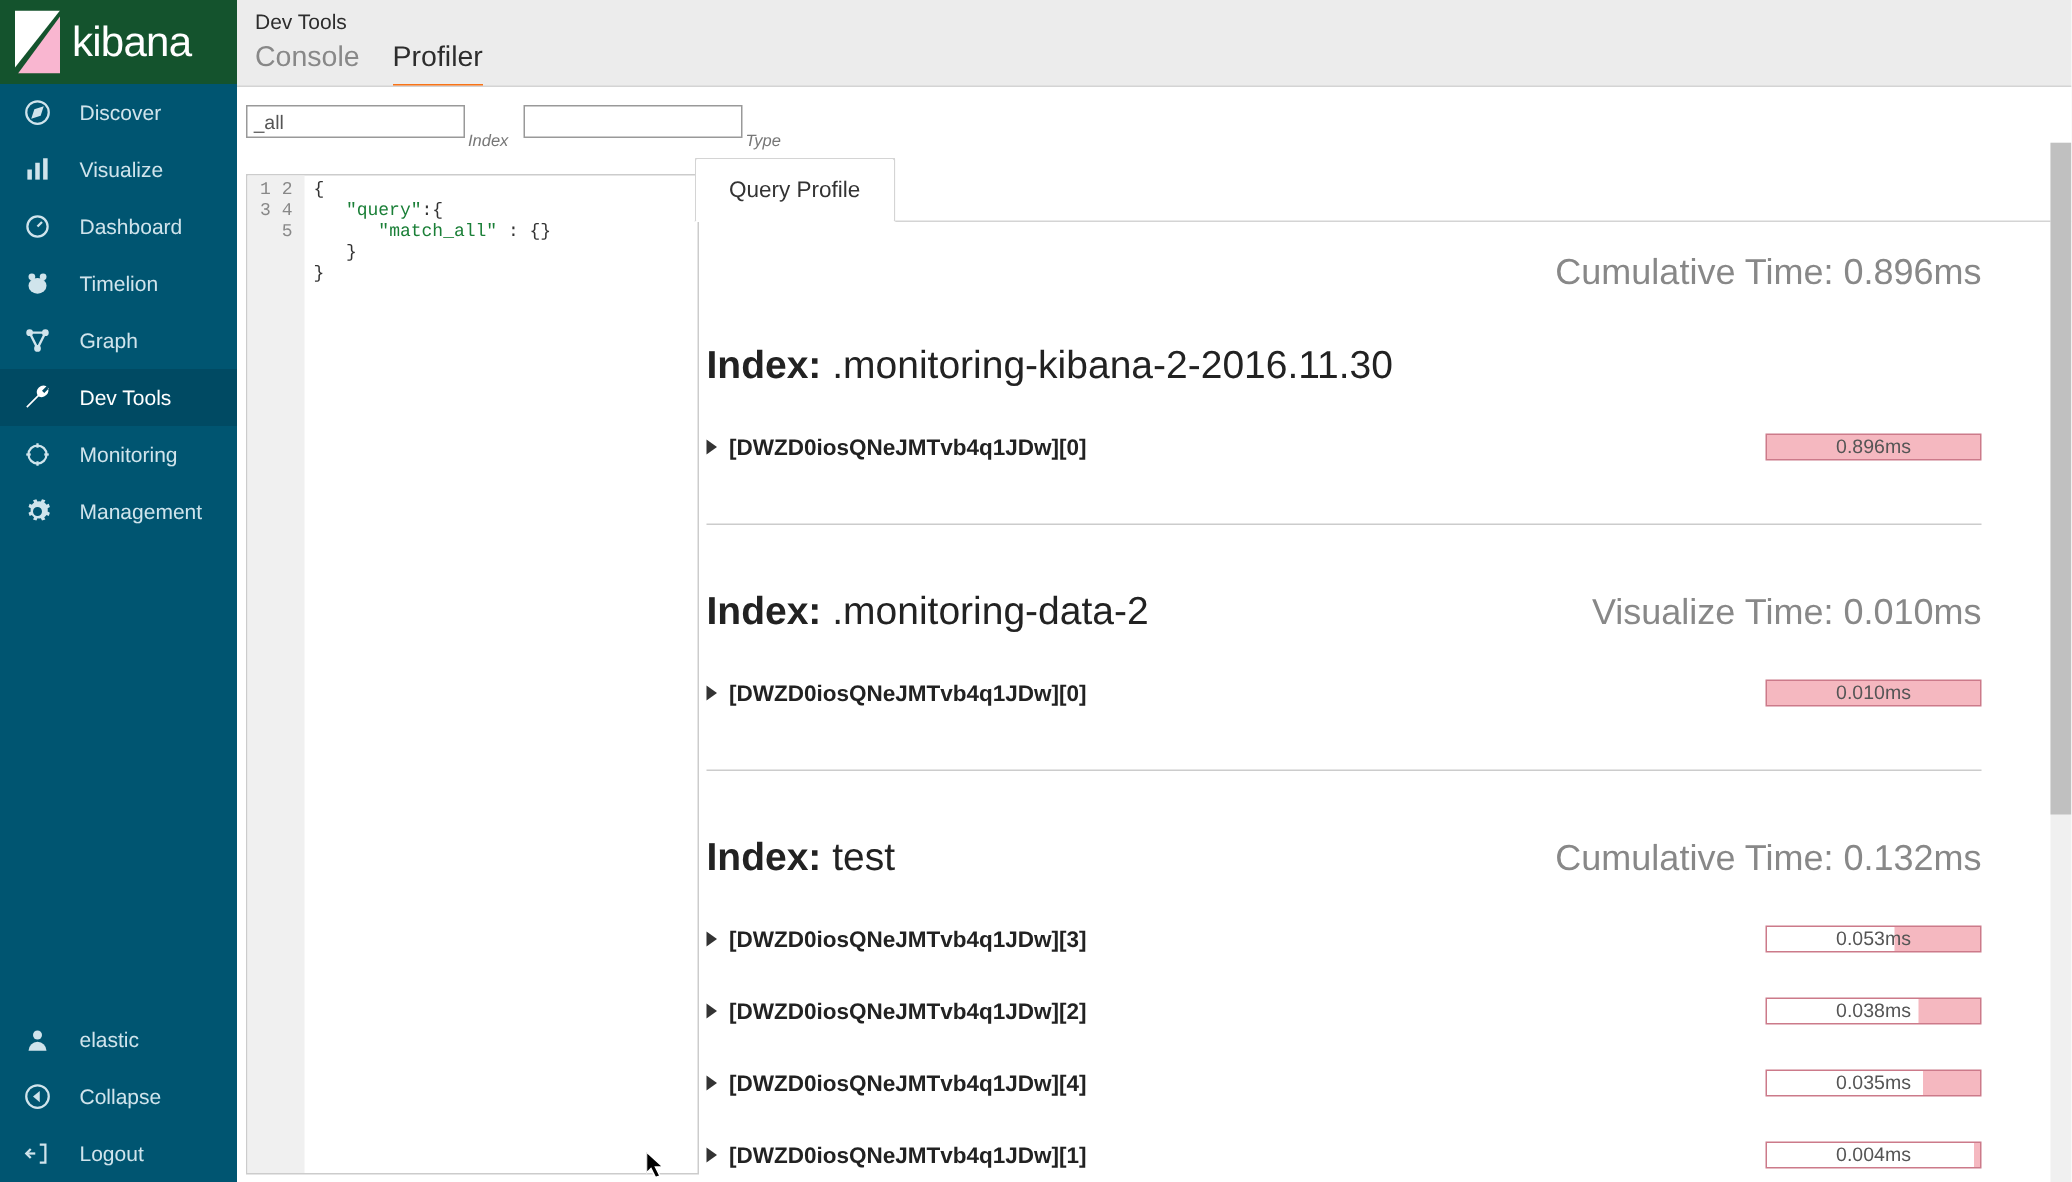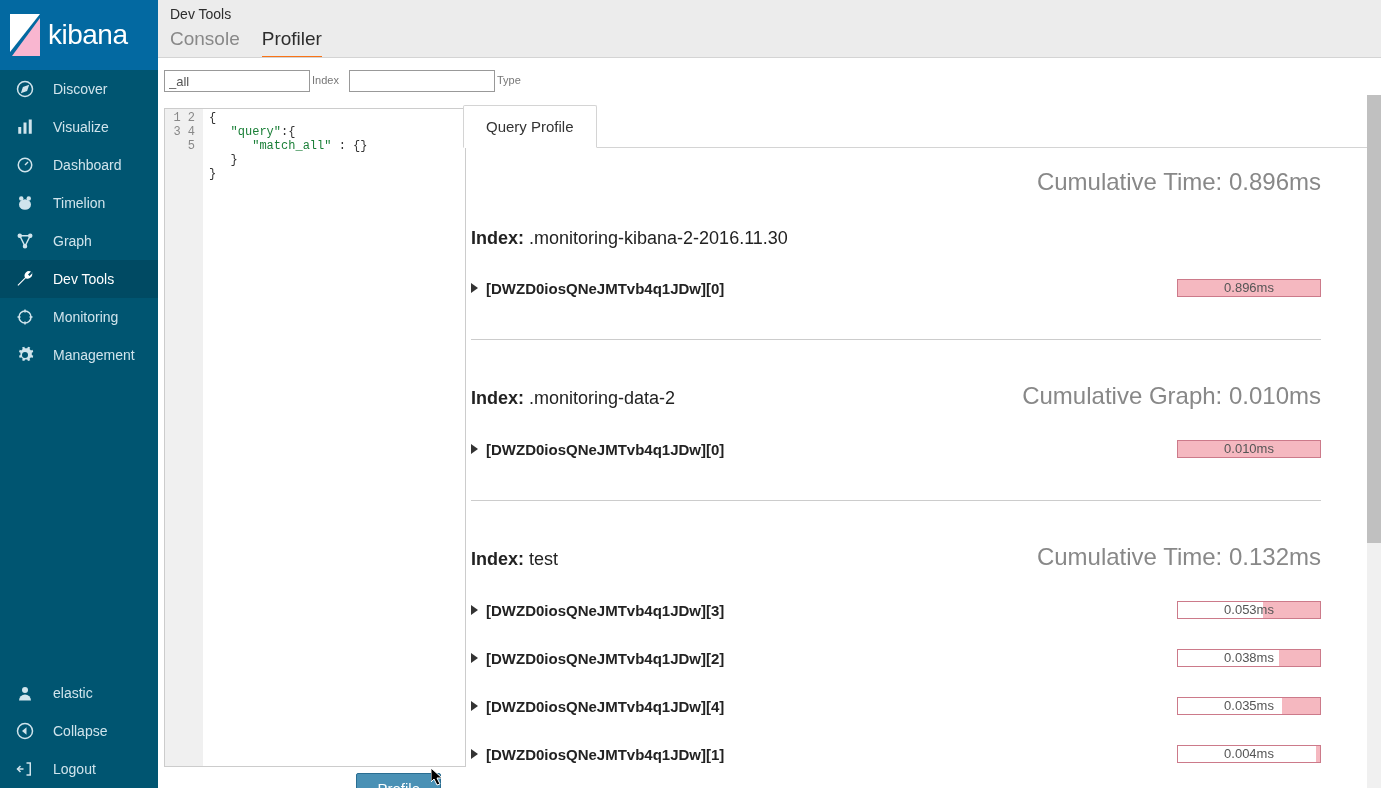--- a/index.html
+++ b/index.html
@@ -1,58 +1,58 @@
 <!DOCTYPE html>
 <html><head>
 <meta charset="utf-8">
 <style>
 * { box-sizing: border-box; margin: 0; padding: 0; }
 body { font-family: -apple-system, BlinkMacSystemFont, "Segoe UI", Helvetica, Arial, sans-serif; background: #f5f5f5; overflow: hidden; width: 1381px; height: 788px; position: relative; }
 
 .sidebar { position: absolute; left: 0; top: 0; width: 158px; height: 788px; background: #005571; color: #fff; }
-.logo-bar { height: 70px; background: #0369a1; display: flex; align-items: center; padding-left: 10px; }
+.logo-bar { height: 56px; background: #14532d; display: flex; align-items: center; padding-left: 10px; }
 .logo-icon { width: 30px; height: 42px; position: relative; }
 .logo-text { color: #fff; font-size: 28px; font-weight: 400; margin-left: 8px; letter-spacing: -0.5px; }
 .nav { padding-top: 0; }
 .nav-item { display: flex; align-items: center; height: 38px; padding-left: 15px; color: #d0e4ec; cursor: pointer; font-size: 14px; }
 .nav-item.active { background: #004a63; color: #fff; }
 .nav-icon { width: 20px; height: 20px; display: flex; align-items: center; justify-content: center; margin-right: 18px; }
 .nav-bottom { position: absolute; bottom: 0; left: 0; right: 0; }
 
 .main { position: absolute; left: 158px; top: 0; right: 0; height: 788px; display: flex; flex-direction: column; }
 .header { height: 70px; background: #ececec; border-bottom: 1px solid #d4d4d4; padding: 6px 12px 0 12px; }
 .header-title { font-size: 14px; color: #2d2d2d; margin-bottom: 6px; }
 .header-tabs { display: flex; gap: 22px; }
 .header-tab { font-size: 19px; color: #888; padding-bottom: 6px; cursor: pointer; }
 .header-tab.active { color: #2d2d2d; border-bottom: 1px solid #f97316; }
 
 .content { flex: 1; display: flex; background: #fff; position: relative; }
 .left-pane { width: 305px; padding: 12px 0 0 6px; display: flex; flex-direction: column; }
 .inputs-row { display: flex; gap: 10px; margin-bottom: 2px; }
 .input-grp { display: flex; flex-direction: row; }
 .text-input { width: 146px; height: 22px; border: 1px solid #999; padding: 0 4px; font-size: 13px; color: #555; }
-.input-label { font-size: 11px; color: #777; margin-top: 4px; padding-left: 2px; }
+.input-label { font-size: 11px; color: #777; font-style: italic; margin-top: 18px; padding-left: 2px; }
 
 .editor { margin-top: 14px; width: 302px; flex: 1; border: 1px solid #ccc; display: flex; font-family: Menlo, Monaco, "Courier New", monospace; font-size: 12px; background: #fff; min-height: 0; }
 .gutter { width: 38px; background: #f0f0f0; text-align: right; padding: 2px 8px 0 0; color: #888; line-height: 14px; }
 .code { flex: 1; padding: 2px 0 0 6px; white-space: pre; line-height: 14px; color: #333; }
 .code .str { color: #1a7f37; }
 
 .profile-btn-row { display: flex; justify-content: flex-end; padding: 6px 22px 1px 0; }
 .profile-btn { background: #4a91b5; color: #fff; border: 1px solid #2a6e92; padding: 6px 20px; font-size: 15px; cursor: pointer; border-radius: 2px; }
 
 .right-pane { flex: 1; padding: 10px 0 0 0; position: relative; overflow: hidden; margin-top: 37px; }
 .result-tabs { display: flex; margin-left: 0; border-bottom: 1px solid #d4d4d4; margin-bottom: 0; }
 .result-tab { padding: 12px 22px; font-size: 15px; color: #999; cursor: pointer; background: #fff; border: 1px solid transparent; margin-bottom: -1px; }
 .result-tab.active { color: #333; border: 1px solid #d4d4d4; border-bottom-color: #fff; border-top-left-radius: 2px; border-top-right-radius: 2px; }
 
 .results-body { padding: 20px 60px 0 8px; }
 .index-block { margin-bottom: 42px; }
 .index-head { display: flex; justify-content: space-between; align-items: baseline; margin-bottom: 30px; }
-.index-title { font-size: 18px; color: #222; }
+.index-title { font-size: 26px; color: #222; }
 .index-title b { font-weight: 700; }
 .cum-time { font-size: 24px; color: #888; }
 .first-cum { text-align: right; font-size: 24px; color: #888; margin-bottom: 32px; }
 .shard-row { display: flex; justify-content: space-between; align-items: center; margin-bottom: 30px; }
 .shard-name { display: flex; align-items: center; font-size: 15px; font-weight: 700; color: #222; }
 .chev { width: 0; height: 0; border-top: 5px solid transparent; border-bottom: 5px solid transparent; border-left: 7px solid #333; margin-right: 8px; }
 .time-bar { width: 144px; height: 18px; border: 1px solid #cc7a8a; position: relative; display: flex; justify-content: center; font-size: 13px; color: #555; }
 .time-fill { position: absolute; right: 0; top: 0; bottom: 0; background: #f5b8c0; }
 .time-text { position: relative; z-index: 1; }
 .hr { border: 0; border-top: 1px solid #ccc; margin: 0 0 42px 0; }
@@ -242,21 +242,21 @@
               <div class="time-bar">
                 <div class="time-fill" style="width: 100%;"></div>
                 <span class="time-text">0.896ms</span>
               </div>
             </div>
           </div>
           <hr class="hr">
           <div class="index-block">
             <div class="index-head">
               <div class="index-title"><b>Index: </b>.monitoring-data-2</div>
-              <div class="cum-time">Cumulative Graph: 0.010ms</div>
+              <div class="cum-time">Visualize Time: 0.010ms</div>
             </div>
             <div class="shard-row">
               <div class="shard-name">
                 <span class="chev"></span>
                 <span>[DWZD0iosQNeJMTvb4q1JDw][0]</span>
               </div>
               <div class="time-bar">
                 <div class="time-fill" style="width: 100%;"></div>
                 <span class="time-text">0.010ms</span>
               </div>

